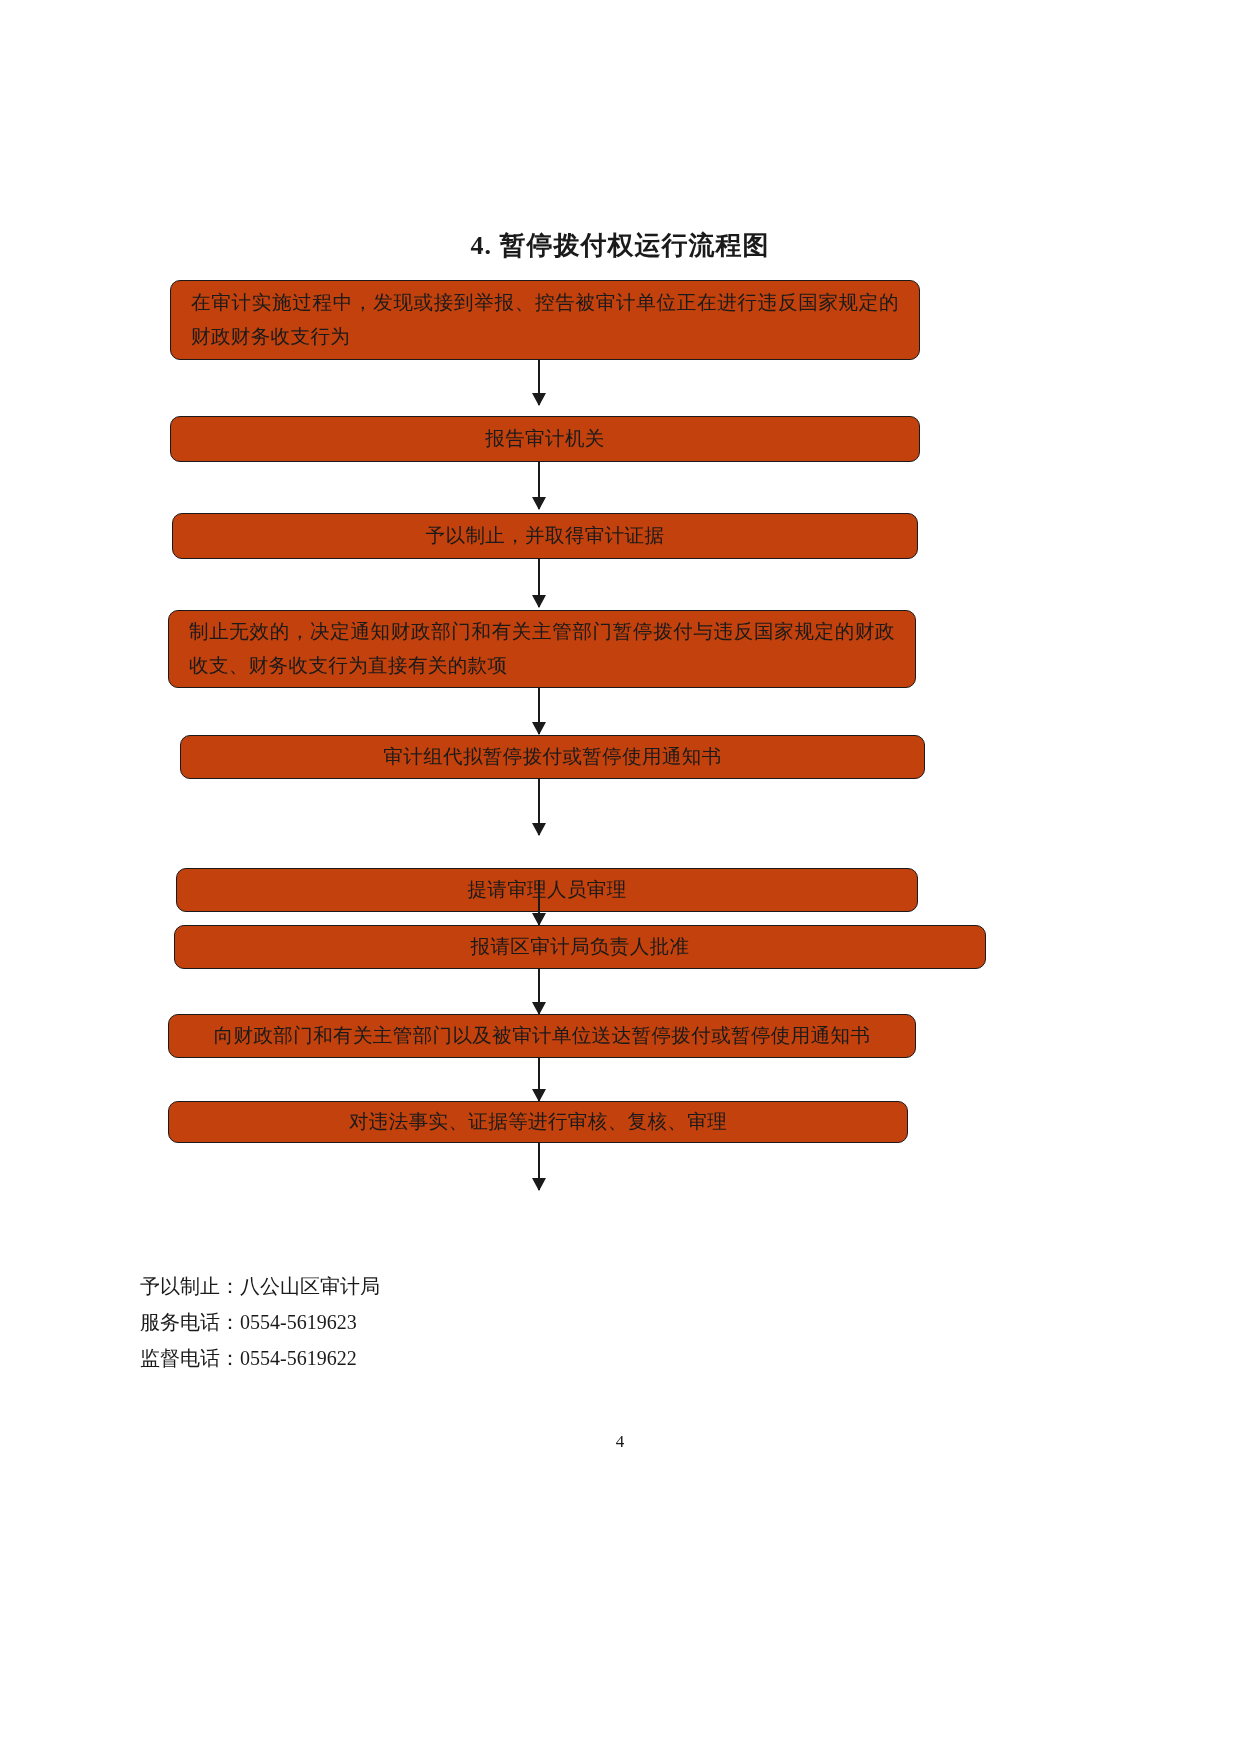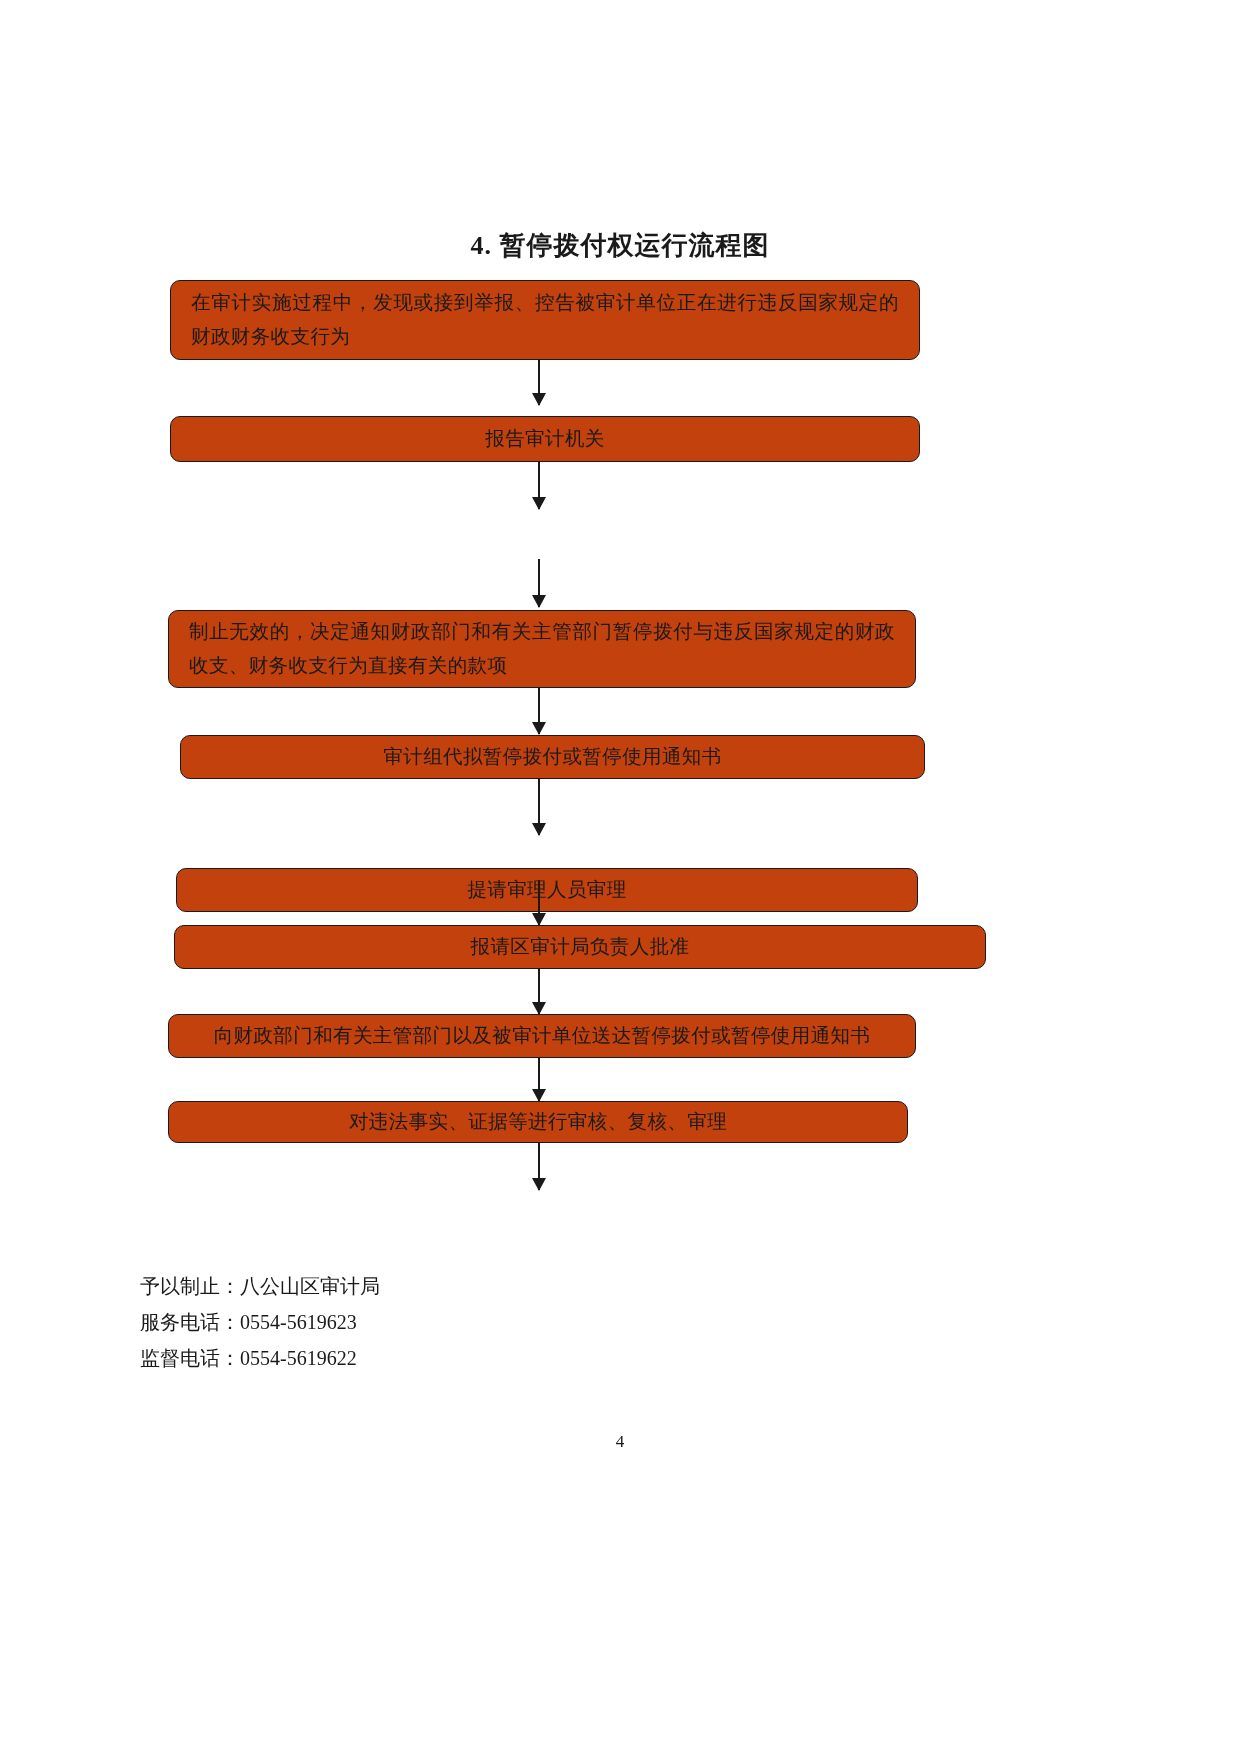--- a/index.html
+++ b/index.html
@@ -129,20 +129,23 @@
     <div class="node multiline" style="left:170px; top:280px; width:750px; height:80px;">
       <span class="txt">在审计实施过程中，发现或接到举报、控告被审计单位正在进行违反国家规定的财政财务收支行为</span>
     </div>
     <div class="arrow" style="left:538px; top:360px; height:45px;"></div>
 
     <div class="node" style="left:170px; top:416px; width:750px; height:46px;">
       <span class="txt">报告审计机关</span>
     </div>
     <div class="arrow" style="left:538px; top:462px; height:47px;"></div>
 
+    <div class="node" style="left:172px; top:513px; width:746px; height:46px;">
+      <span class="txt">予以制止，并取得审计证据</span>
+    </div>
     <div class="arrow" style="left:538px; top:559px; height:48px;"></div>
 
     <div class="node multiline" style="left:168px; top:610px; width:748px; height:78px;">
       <span class="txt">制止无效的，决定通知财政部门和有关主管部门暂停拨付与违反国家规定的财政收支、财务收支行为直接有关的款项</span>
     </div>
     <div class="arrow" style="left:538px; top:688px; height:46px;"></div>
 
     <div class="node" style="left:180px; top:735px; width:745px; height:44px;font-family:Liberation Serif, serif;">
       <span class="txt">审计组代拟暂停拨付或暂停使用通知书</span>
     </div>

